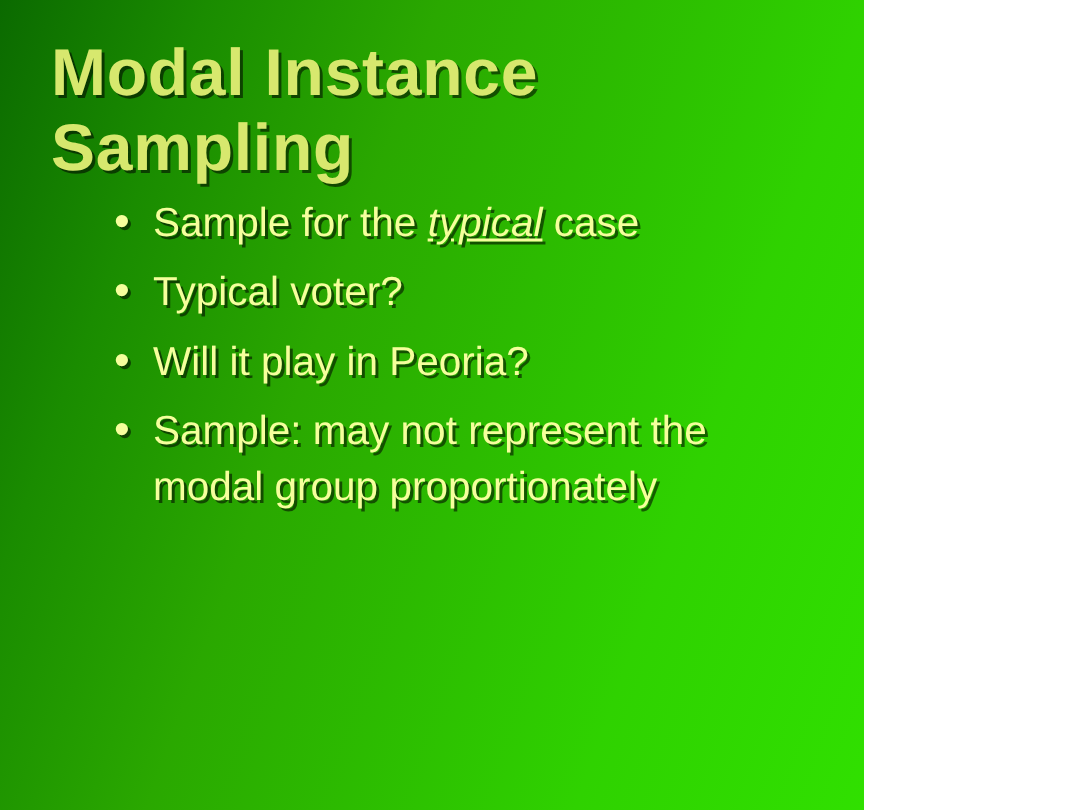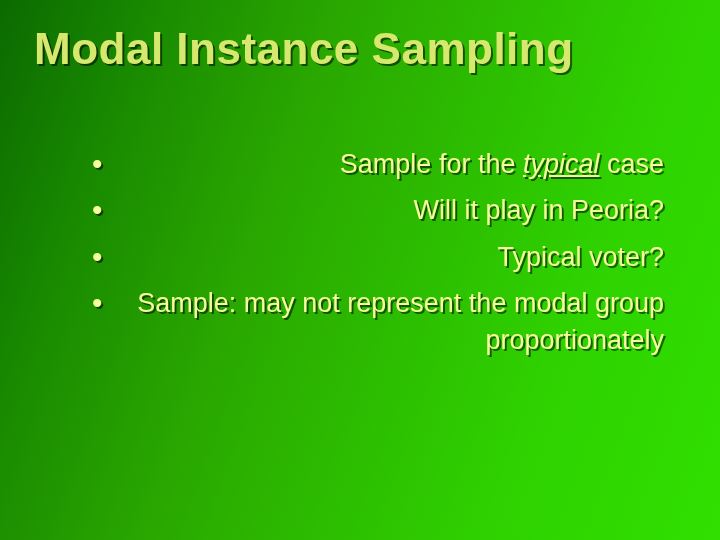--- a/index.html
+++ b/index.html
@@ -4,21 +4,21 @@
 <style>
   html, body {
     margin: 0;
     padding: 0;
     width: 720px;
     height: 540px;
     overflow: hidden;
     font-family: Arial, Helvetica, sans-serif;
   }
   .slide {
-    width: 720px;
+    width: 576px;
     height: 540px;
     background: linear-gradient(110deg, #0b6a00 0%, #1a8c00 18%, #2aa800 38%, #2cbb00 55%, #2fd200 75%, #30e000 100%);
     position: relative;
     box-sizing: border-box;
   }
   .title {
     position: absolute;
     top: 24px;
     left: 34px;
     right: 34px;
@@ -31,22 +31,21 @@
   }
   .body {
     position: absolute;
     top: 130px;
     left: 70px;
     right: 40px;
   }
   .body ul {
     list-style: none;
     padding: 0;
-    margin: 16px;
-    text-align: right;
+    margin: 0;
   }
   .body li {
     position: relative;
     padding-left: 32px;
     font-size: 27px;
     line-height: 1.35;
     color: #f5ff9c;
     text-shadow: 2px 2px 0 rgba(0,0,0,0.55);
     margin-bottom: 10px;
   }
@@ -65,18 +64,18 @@
   }
 </style>
 </head>
 <body>
 
 <div class="slide">
   <div class="title">Modal Instance Sampling</div>
   <div class="body">
     <ul>
       <li><span>Sample for the </span><span class="italic-underline">typical</span><span> case</span></li>
+      <li><span>Typical voter?</span></li>
       <li><span>Will it play in Peoria?</span></li>
-      <li><span>Typical voter?</span></li>
       <li><span>Sample: may not represent the modal group proportionately</span></li>
     </ul>
   </div>
 </div>
 
 </body></html>

